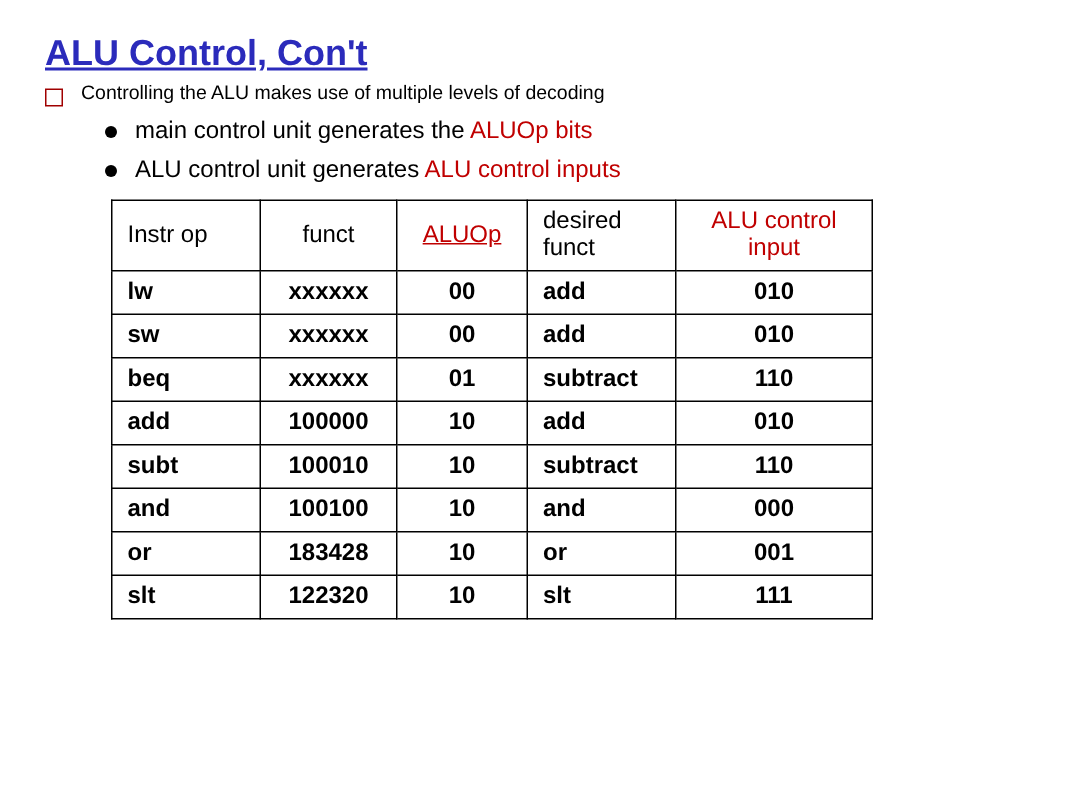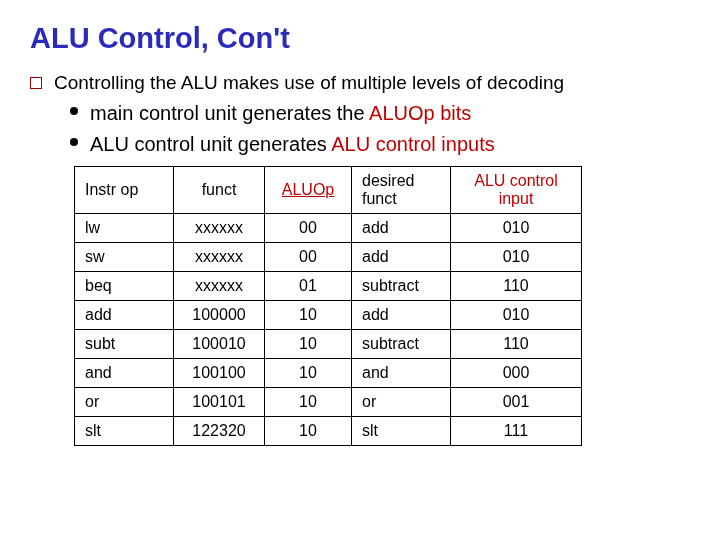--- a/index.html
+++ b/index.html
@@ -6,24 +6,25 @@
     margin: 0;
     padding: 22px 30px;
     font-family: Arial, Helvetica, sans-serif;
     background: #fff;
     color: #000;
     width: 720px;
     height: 540px;
     box-sizing: border-box;
   }
   .title {
-    font-size: 29px;
+    font-size: 24px;
     font-weight: bold;
     color: #2b2bbb;
-    margin-bottom: 17px;
+    margin-bottom: 4px;
+    text-decoration: underline;
   }
   .bullet-row {
     display: flex;
     align-items: flex-start;
     margin-bottom: 8px;
   }
   .bullet-square {
     width: 10px;
     height: 10px;
     border: 1.5px solid #a00000;
@@ -35,39 +36,39 @@
     width: 8px;
     height: 8px;
     background: #000;
     border-radius: 50%;
     margin-top: 5px;
     margin-right: 12px;
     margin-left: 40px;
     flex-shrink: 0;
   }
   .bullet-text {
-    font-size: 19px;
+    font-size: 13px;
   }
   .sub-text {
-    font-size: 20px;
+    font-size: 16px;
   }
   .red-text { color: #c00000; }
   .table-wrap {
     margin-top: 10px;
     margin-left: 44px;
   }
   table {
     border-collapse: collapse;
   }
   th, td {
     border: 1.5px solid #000;
     padding: 5px 10px;
     font-size: 16px;
     text-align: left;
-    font-weight: normal;
+    font-weight: bold;
   }
   th {
     font-weight: normal;
   }
   th.center, td.center { text-align: center; }
   .hdr-aluop { color: #c00000; text-decoration: underline; }
   .hdr-aluctrl { color: #c00000; border-radius: 15px; }
 </style>
 </head>
 <body>
@@ -140,21 +141,21 @@
   </tr>
   <tr>
     <td>and</td>
     <td class="center">100100</td>
     <td class="center">10</td>
     <td>and</td>
     <td class="center">000</td>
   </tr>
   <tr>
     <td>or</td>
-    <td class="center">100101</td>
+    <td class="center">183428</td>
     <td class="center">10</td>
     <td>or</td>
     <td class="center">001</td>
   </tr>
   <tr>
     <td>slt</td>
     <td class="center">122320</td>
     <td class="center">10</td>
     <td>slt</td>
     <td class="center">111</td>

